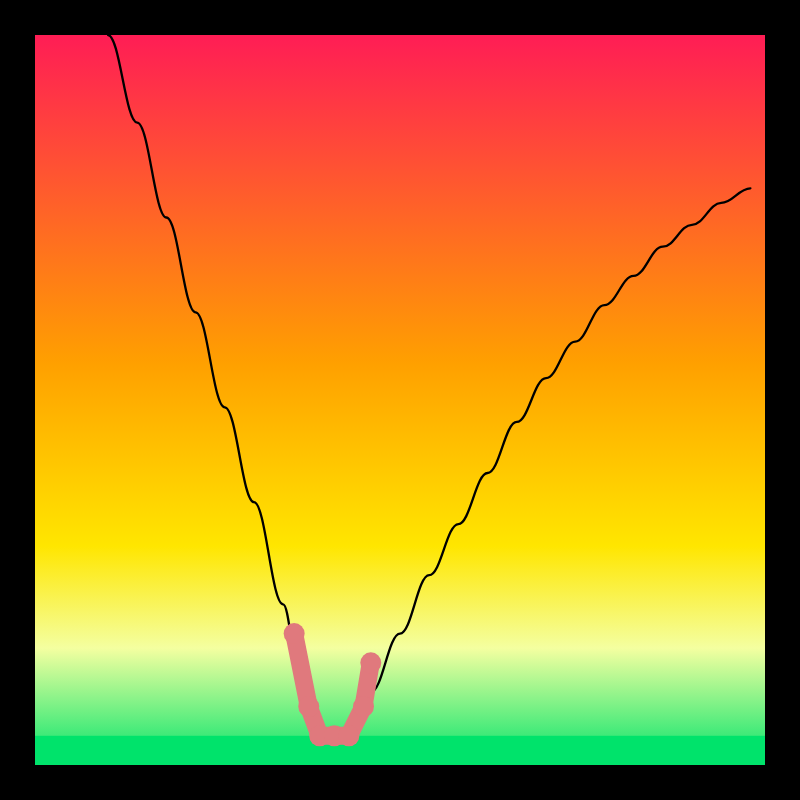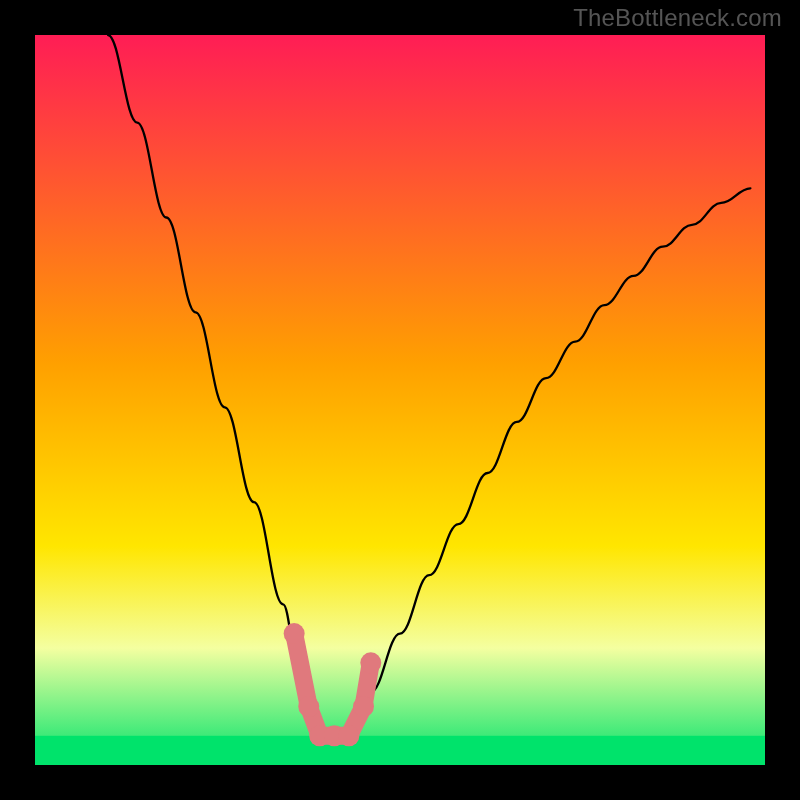--- a/index.html
+++ b/index.html
@@ -34,21 +34,20 @@
     width: 730px;
     height: 730px;
   }
   svg { display: block; }
 </style>
 </head>
 <body>
 
 <div class="frame">
 
-  <div class="watermark">TheBottleneck.com</div>
 
   <div class="plot-wrap">
     <svg id="chart-svg" width="730" height="730" viewBox="0 0 730 730">
       <defs>
         <linearGradient id="bg-grad" x1="0" y1="0" x2="0" y2="1">
           <stop id="g-top" offset="0%" stop-color="#ff1d55"></stop>
           <stop id="g-m1" offset="45%" stop-color="#ffa000"></stop>
           <stop id="g-m2" offset="70%" stop-color="#ffe600"></stop>
           <stop id="g-m3" offset="84%" stop-color="#f4ffa0"></stop>
           <stop id="g-bot" offset="100%" stop-color="#00e36b"></stop>

